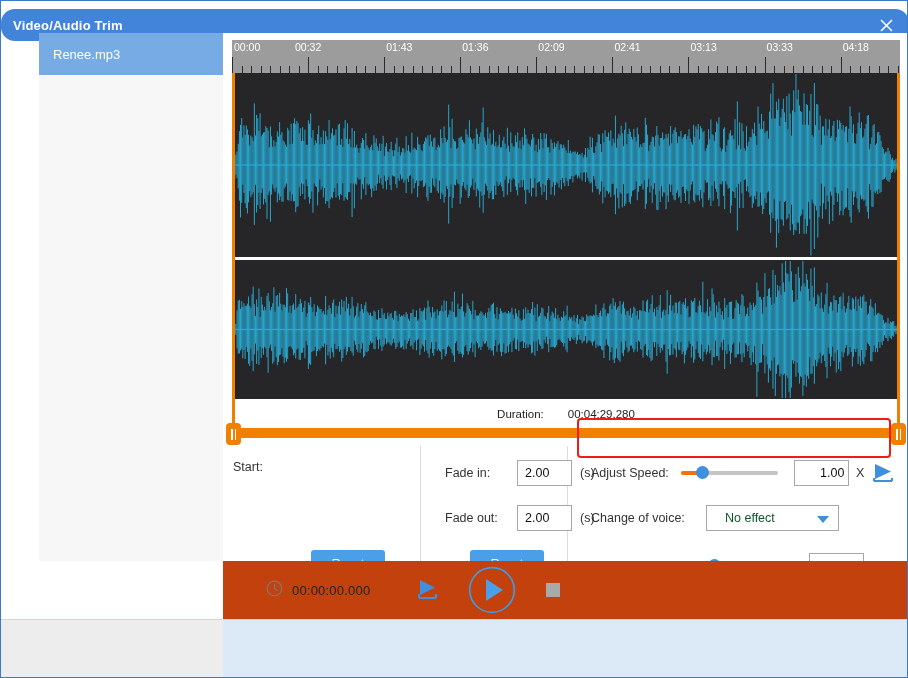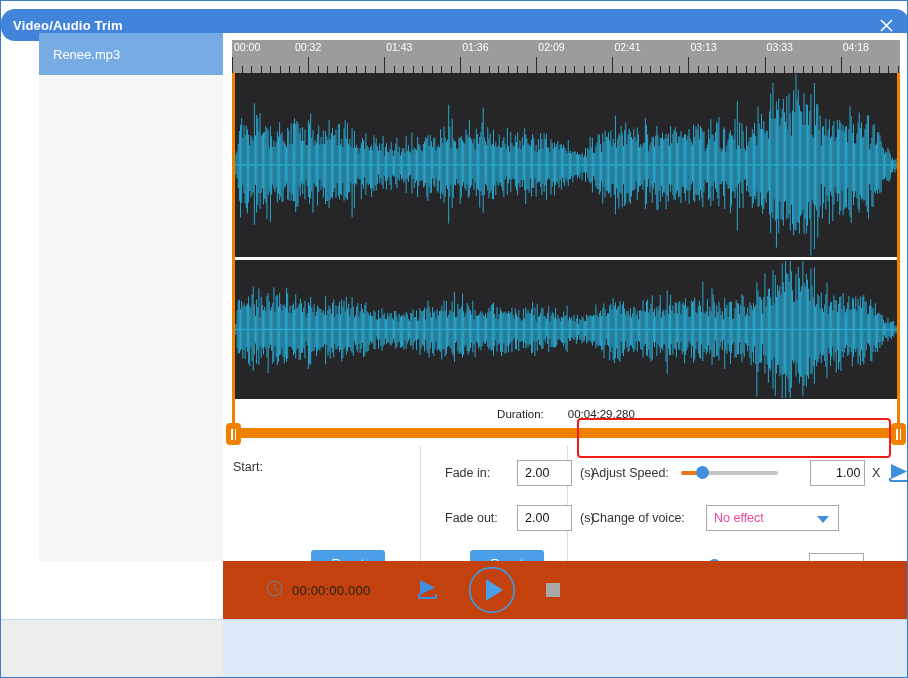--- a/index.html
+++ b/index.html
@@ -209,22 +209,22 @@
     width: 13px; height: 13px;
     background: #3f8fdd; border-radius: 50%;
   }
 
   .selectbox {
     position: relative;
     width: 133px; height: 26px;
     border: 1px solid #a8a8a8;
     background: #fff;
     display: flex; align-items: center;
-    padding-left: 7px;
-    font-size: 12.5px; color: #ec4899;
+    padding-left: 18px;
+    font-size: 12.5px; color: #14532d;
     cursor: pointer;
   }
   .selectbox .caret {
     position: absolute; right: 9px; top: 10px;
     width: 0; height: 0;
     border-left: 6px solid transparent;
     border-right: 6px solid transparent;
     border-top: 7px solid #3f8fdd;
   }
 
@@ -1611,21 +1611,21 @@
         <button class="btn-reset">Reset</button>
       </div>
 
       <div class="ctl-row" style="left:368px; top:22px;">
         <span class="ctl-label" style="width:90px;">Adjust Speed:</span>
         <div class="slider" id="slider-speed">
           <span class="track"></span>
           <span class="fill" style="width: 17.46px;"></span>
           <span class="knob" style="left: 15.12px;"></span>
         </div>
-        <div class="smallfield" style="margin-left:32px;padding-left:25px;">
+        <div class="smallfield" style="margin-left:16px;padding-left:25px;">
           <span>1.00</span>
         </div>
         <span class="unit" style="margin-left:7px;">X</span>
         <span class="icon-btn" style="margin-left:6px;">
           <svg width="26" height="22" viewBox="0 0 26 22" aria-hidden="true">
             <polygon points="5,2 21,9.5 5,17" fill="#3f8fdd"></polygon>
             <path d="M4 19 L4 16 M4 19 L22 19 M22 19 L22 16" stroke="#3f8fdd" stroke-width="2" fill="none"></path>
           </svg>
         </span>
       </div>

